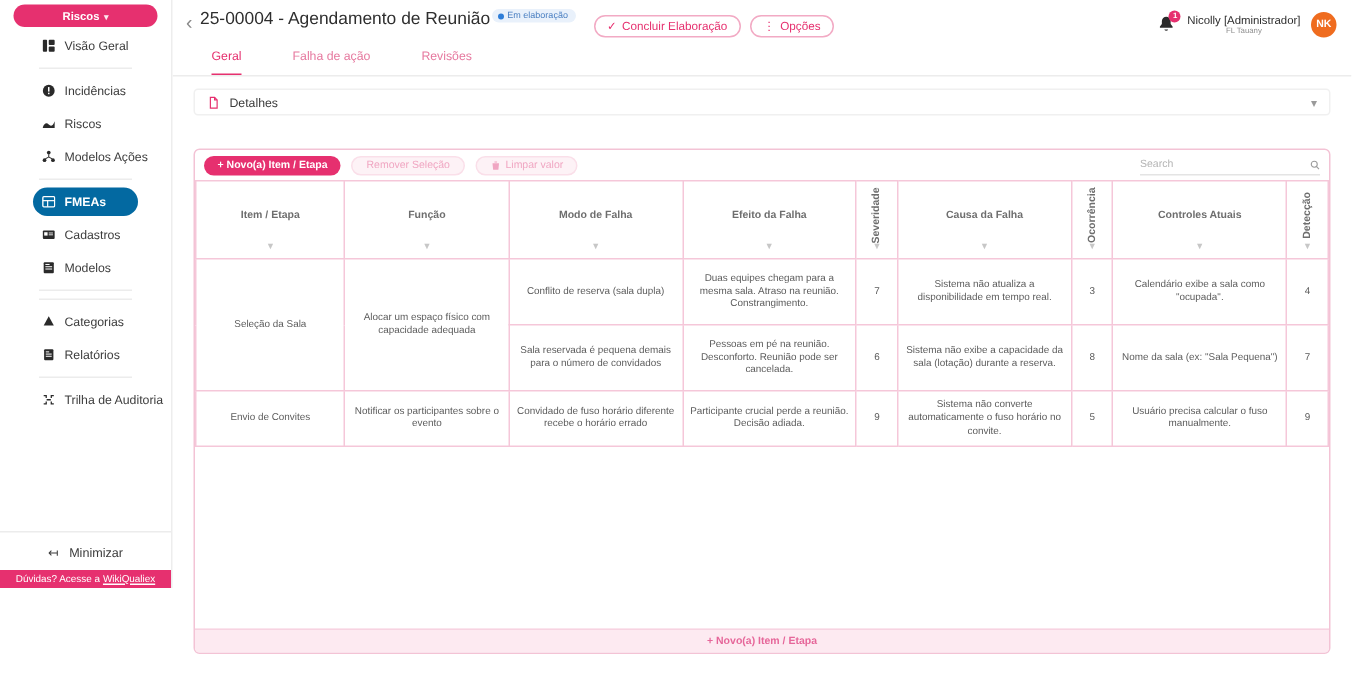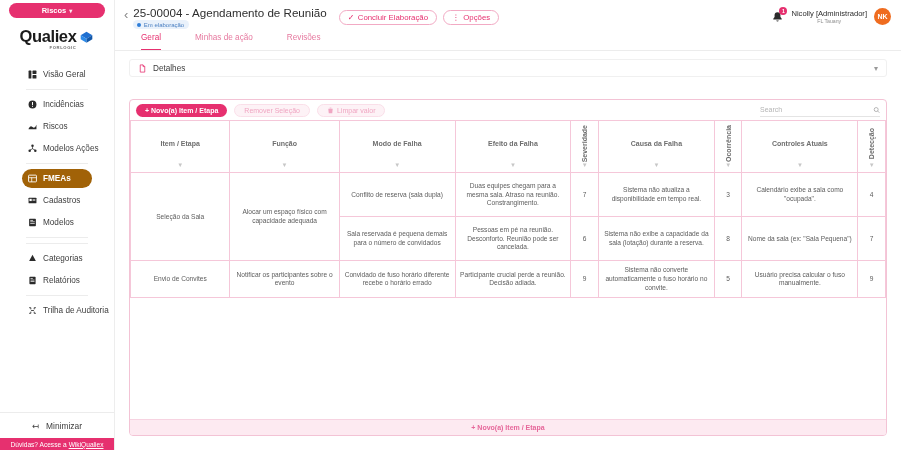--- a/index.html
+++ b/index.html
@@ -7,21 +7,21 @@
   html, body {
     width: 901px; height: 450px;
     font-family: "Liberation Sans", sans-serif;
     background: #ffffff;
     overflow: hidden;
   }
   body { display: flex; }
 
   
   #sidebar {
-    width: 115px; height: 450px;
+    width: 115px; height: 392px;
     background: #ffffff;
     border-right: 1px solid #ededed;
     display: flex; flex-direction: column;
     position: relative; flex: 0 0 115px;
   }
   .risk-pill {
     margin: 3px auto 0; width: 96px; height: 15px;
     background: #e6306f; border-radius: 9px;
     color: #fff; font-size: 7.5px; font-weight: bold;
     display: flex; align-items: center; justify-content: center; gap: 3px;
@@ -40,21 +40,21 @@
   .nav-sep { height: 1px; background: #ececec; margin: 5px 4px; }
   .nav-item {
     display: flex; align-items: center; gap: 6px;
     height: 19px; padding: 0 6px; margin: 3px 0;
     border-radius: 10px; cursor: pointer;
   }
   .nav-item .lbl { font-size: 8.2px; color: #3c3c3c; white-space: nowrap; }
   .nav-item .ico { width: 9px; height: 9px; display: flex;
                    align-items: center; justify-content: center;
                    color: #2a2a2a; flex: 0 0 9px; }
-  .nav-item.active { background: #a16207; }
+  .nav-item.active { background: #0369a1; }
   .nav-item.active .lbl { color: #fff; font-weight: bold; }
   .nav-item.active .ico { color: #fff; }
 
   .minimize {
     display: flex; align-items: center; justify-content: center; gap: 7px;
     height: 26px; font-size: 8.4px; color: #3c3c3c; cursor: pointer;
     border-top: 1px solid #ececec;
   }
   .wiki-bar {
     height: 12px; background: #e6306f; color: #fff;
@@ -64,21 +64,21 @@
   .wiki-bar a { color: #fff; text-decoration: underline; }
 
   
   #main { flex: 1 1 auto; height: 450px; display: flex; flex-direction: column;
           background: #fff; min-width: 0; }
 
   .topbar { height: 33px; display: flex; align-items: flex-start;
             padding: 6px 10px 0 8px; }
   .back-chevron { font-size: 13px; color: #8a8a8a; cursor: pointer;
                   line-height: 18px; padding: 0 5px 0 1px; }
-  .title-block { display: flex; flex-direction: column; gap: 1px; }
+  .title-block { display: flex; flex-direction: row; gap: 1px; }
   .doc-title { font-size: 11.6px; color: #2e2e2e; line-height: 13px;
                white-space: nowrap; }
   .status-chip {
     align-self: flex-start;
     background: #e9f1fb; color: #4a7fc1;
     font-size: 6px; border-radius: 7px; padding: 1.5px 5px 1.5px 4px;
     display: flex; align-items: center; gap: 2.5px;
   }
   .dot-blue { width: 4px; height: 4px; border-radius: 50%; background:#2f7ed8; }
 
@@ -181,31 +181,20 @@
 </head>
 <body>
 
 <aside id="sidebar">
 
   <div class="risk-pill">
     <span>Riscos</span>
     <span class="caret">▾</span>
   </div>
 
-  <div class="brand">
-    <div style="display:flex;flex-direction:column;align-items:flex-end;">
-      <div class="brand-word">Qualiex</div>
-      <div class="brand-sub">FORLOGIC</div>
-    </div>
-    <svg class="brand-mark" viewBox="0 0 24 24">
-      <path d="M2 9 L12 3 L22 9 L12 15 Z" fill="#1f6fd0"></path>
-      <path d="M2 9 L12 15 L12 22 L2 16 Z" fill="#2c8ae8"></path>
-      <path d="M22 9 L12 15 L12 22 L22 16 Z" fill="#1257a8"></path>
-    </svg>
-  </div>
 
   <nav class="nav">
 
     <div class="nav-item">
       <span class="ico">
         <svg viewBox="0 0 16 16" width="9" height="9" fill="currentColor">
             <rect x="1" y="1" width="5" height="14" rx="1"></rect>
             <rect x="8" y="1" width="7" height="6" rx="1"></rect>
             <rect x="8" y="9" width="7" height="6" rx="1"></rect>
           </svg>
@@ -367,21 +356,21 @@
       <div class="user-text">
         <div class="user-name">Nicolly [Administrador]</div>
         <div class="user-org">FL Tauany</div>
       </div>
       <div class="avatar">NK</div>
     </div>
   </div>
 
   <div class="tabs">
     <div class="tab active">Geral</div>
-    <div class="tab">Minhas de ação</div>
+    <div class="tab">Falha de ação</div>
     <div class="tab">Revisões</div>
   </div>
 
   <div class="panel-head">
     <svg viewBox="0 0 16 16" width="9" height="9" fill="none" stroke="#e6306f" stroke-width="1.4">
       <path d="M4 1.6 h5 l3 3 v9.8 H4 Z"></path>
         <path d="M9 1.6 V4.6 H12"></path>
     </svg>
     <span>Detalhes</span>
     <span class="chev">▾</span>

